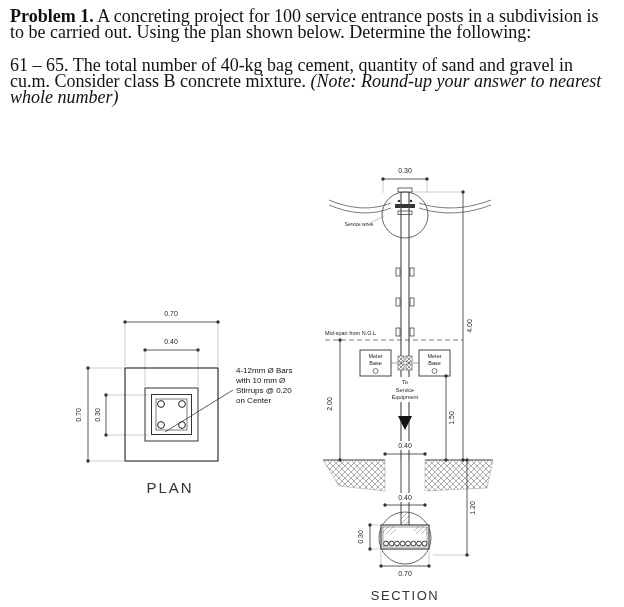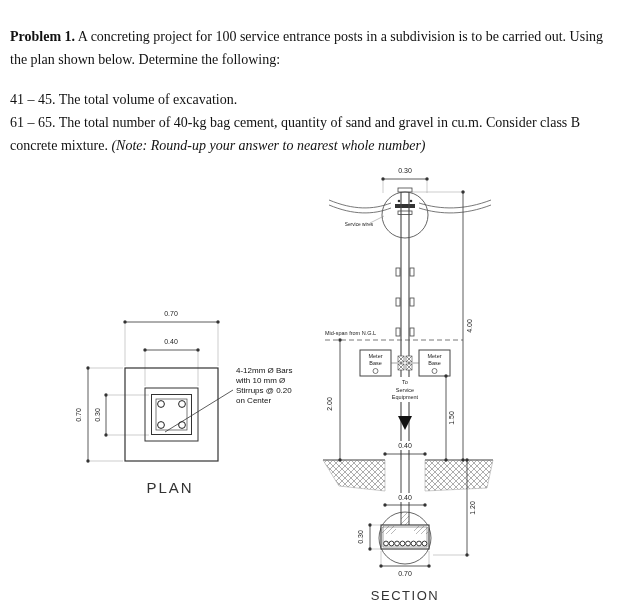--- a/index.html
+++ b/index.html
@@ -1,21 +1,21 @@
 <!DOCTYPE html>
 <html><head>
 <meta charset="utf-8">
 <style>
   * { margin:0; padding:0; box-sizing:border-box; }
   html,body { background:#fff; }
   .page {
     position:relative; width:624px; height:607px; background:#ffffff;
     font-family:"Liberation Serif", serif; color:#111; overflow:hidden;
   }
-  .text-block { position:absolute; left:10px; top:25px; width:606px; font-size:14px; line-height:23px; }
+  .text-block { position:absolute; left:10px; top:8px; width:606px; font-size:18px; line-height:16px; }
   .para { margin-bottom:17px; }
   .bold { font-weight:bold; }
   .italic { font-style:italic;margin-top:36px; }
   .qline { display:block; }
   svg { position:absolute; overflow:visible; }
   .plan-svg { left:50px; top:300px; }
   .section-svg { left:315px; top:160px; }
   svg text { font-family:"Liberation Sans","DejaVu Sans",sans-serif; fill:#222; }
   .dim { font-size:7px; }
   .small { font-size:5.5px; }
@@ -26,21 +26,20 @@
 </head>
 <body>
 
 <div class="page">
 
   <div class="text-block">
     <p class="para">
       <span class="bold">Problem 1.</span><span> A concreting project for 100 service entrance posts in a subdivision is to be carried out. Using the plan shown below. Determine the following:</span>
     </p>
     <p class="para">
-      <span class="qline">41 – 45. The total volume of excavation.</span>
       <span>61 – 65. The total number of 40-kg bag cement, quantity of sand and gravel in cu.m. Consider class B concrete mixture. </span><span class="italic">(Note: Round-up your answer to nearest whole number)</span>
     </p>
   </div>
 
   <svg class="plan-svg" width="266" height="212" viewBox="0 0 266 212">
 
     <g stroke="#999" stroke-width="0.5">
       <line x1="75" y1="66" x2="75" y2="24"></line>
       <line x1="168" y1="66" x2="168" y2="24"></line>
       <line x1="95" y1="86" x2="95" y2="52"></line>

